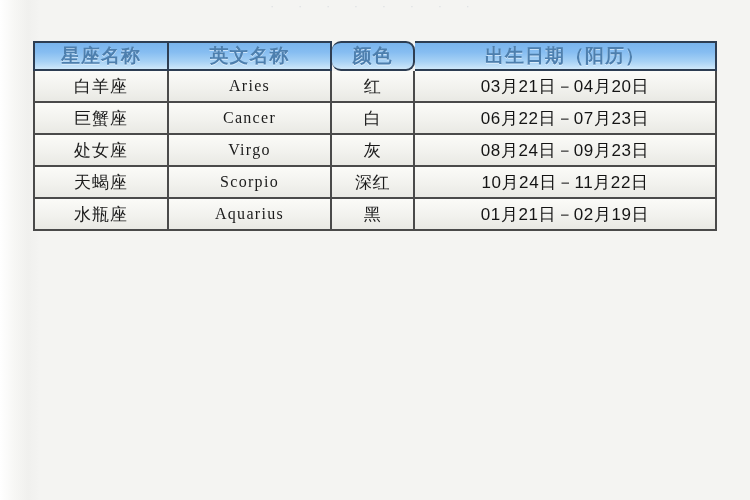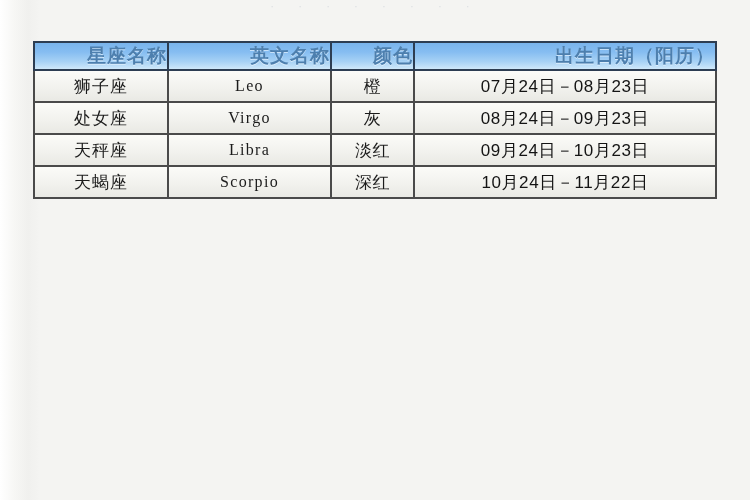--- a/index.html
+++ b/index.html
@@ -72,33 +72,32 @@
                  #79b4ec 0%,
                  #86bdf1 35%,
                  #a8d2f5 72%,
                  #cfe8fa 100%);
     border-color: #2d3d52;
     color: #4d7fae;
     font-weight: bold;
     font-size: 19px;
     letter-spacing: 1px;
     text-shadow: 0 1px 0 rgba(255,255,255,0.55);
-    text-align: right;
   }
 
   
   #zodiac-table thead th:first-child,
   #zodiac-table tbody td:first-child {
     border-left-width: 2px;
   }
 
   
   .col-name  { width: 136px; }
   .col-en    { width: 163px; margin-left: 20px; }
-  .col-color { width: 83px;  }
+  .col-color { width: 83px; border-radius: 9px;  }
   .col-date  { width: 302px; margin-top: 48px; }
 
   
   .cell-name {
     font-size: 17px;
     color: #1b1b1b;
     letter-spacing: 1px;
   }
   .cell-en {
     font-family: "Liberation Serif", "DejaVu Serif", serif;
@@ -139,39 +138,45 @@
     <thead>
       <tr>
         <th class="col-name">星座名称</th>
         <th class="col-en">英文名称</th>
         <th class="col-color">颜色</th>
         <th class="col-date">出生日期（阳历）</th>
       </tr>
     </thead>
     <tbody id="table-body">
         <tr>
-          <td class="cell-name">狮子座</td>
-          <td class="cell-en">Leo</td>
-          <td class="cell-color">橙</td>
-          <td class="cell-date">07月24日－08月23日</td>
+          <td class="cell-name">白羊座</td>
+          <td class="cell-en">Aries</td>
+          <td class="cell-color">红</td>
+          <td class="cell-date">03月21日－04月20日</td>
+        </tr>
+        <tr>
+          <td class="cell-name">巨蟹座</td>
+          <td class="cell-en">Cancer</td>
+          <td class="cell-color">白</td>
+          <td class="cell-date">06月22日－07月23日</td>
         </tr>
         <tr>
           <td class="cell-name">处女座</td>
           <td class="cell-en">Virgo</td>
           <td class="cell-color">灰</td>
           <td class="cell-date">08月24日－09月23日</td>
         </tr>
         <tr>
-          <td class="cell-name">天秤座</td>
-          <td class="cell-en">Libra</td>
-          <td class="cell-color">淡红</td>
-          <td class="cell-date">09月24日－10月23日</td>
-        </tr>
-        <tr>
           <td class="cell-name">天蝎座</td>
           <td class="cell-en">Scorpio</td>
           <td class="cell-color">深红</td>
           <td class="cell-date">10月24日－11月22日</td>
+        </tr>
+        <tr>
+          <td class="cell-name">水瓶座</td>
+          <td class="cell-en">Aquarius</td>
+          <td class="cell-color">黑</td>
+          <td class="cell-date">01月21日－02月19日</td>
         </tr>
       </tbody>
   </table>
 
 </div>
 
 </body></html>

